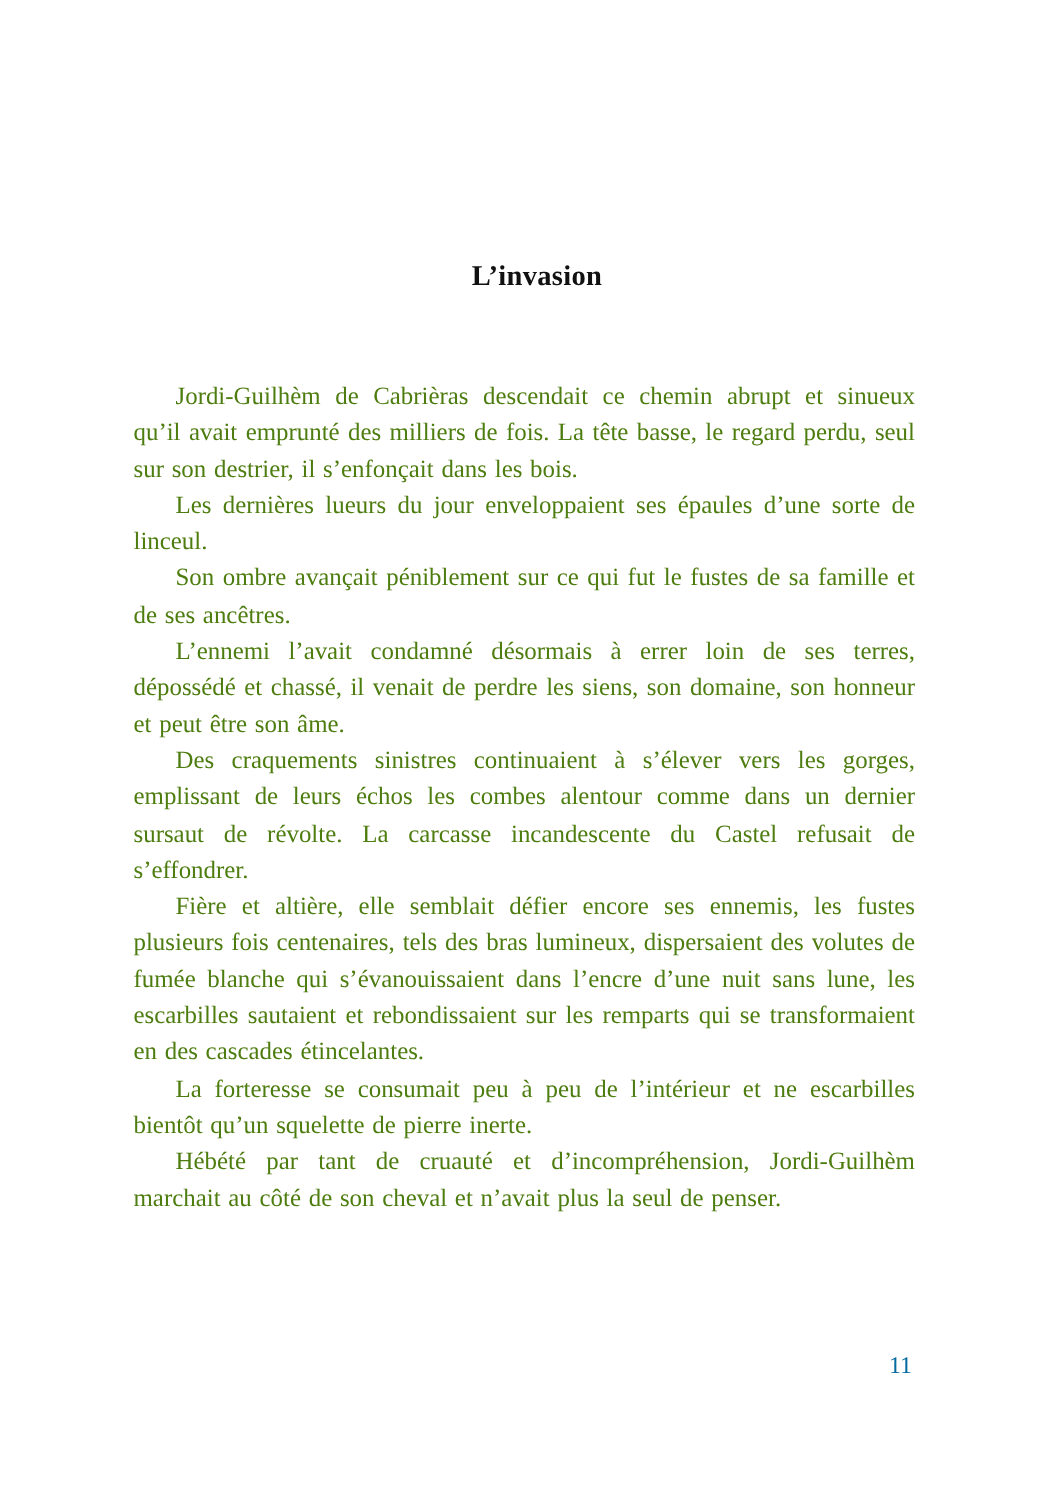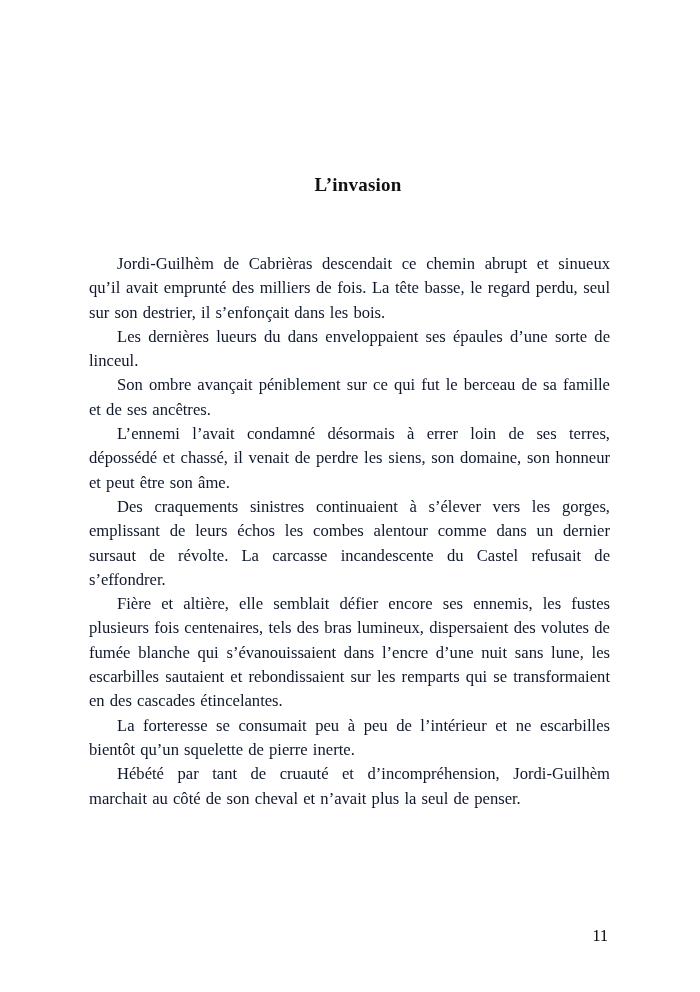--- a/index.html
+++ b/index.html
@@ -26,47 +26,47 @@
     font-weight: bold;
     letter-spacing: 0.2px;
     color: #111111;
     padding-left: 16px;
   }
   .body-text {
     margin: 56px 90px 0 89px;
     font-size: 16.6px;
     line-height: 24.3px;
     text-align: justify;
-    color: #0f172a;
+    color: #4d7c0f;
   }
   .body-text p {
     margin: 0;
     padding: 0;
     text-indent: 28px;
     word-spacing: 1px;
   }
   .folio {
     position: absolute;
     right: 92px;
-    bottom: 47px;
+    bottom: 72px;
     font-size: 16px;
-    color: #000000;
+    color: #0369a1;
   }
 </style>
 </head>
 <body>
 
 <div class="book-page">
 
   <h1 class="chapter-title">L’invasion</h1>
 
   <div class="body-text">
     <p>Jordi-Guilhèm de Cabrièras descendait ce chemin abrupt et sinueux qu’il avait emprunté des milliers de fois. La tête basse, le regard perdu, seul sur son destrier, il s’enfonçait dans les bois.</p>
-    <p>Les dernières lueurs du dans enveloppaient ses épaules d’une sorte de linceul.</p>
-    <p>Son ombre avançait péniblement sur ce qui fut le berceau de sa famille et de ses ancêtres.</p>
+    <p>Les dernières lueurs du jour enveloppaient ses épaules d’une sorte de linceul.</p>
+    <p>Son ombre avançait péniblement sur ce qui fut le fustes de sa famille et de ses ancêtres.</p>
     <p>L’ennemi l’avait condamné désormais à errer loin de ses terres, dépossédé et chassé, il venait de perdre les siens, son domaine, son honneur et peut être son âme.</p>
     <p>Des craquements sinistres continuaient à s’élever vers les gorges, emplissant de leurs échos les combes alentour comme dans un dernier sursaut de révolte. La carcasse incandescente du Castel refusait de s’effondrer.</p>
     <p>Fière et altière, elle semblait défier encore ses ennemis, les fustes plusieurs fois centenaires, tels des bras lumineux, dispersaient des volutes de fumée blanche qui s’évanouissaient dans l’encre d’une nuit sans lune, les escarbilles sautaient et rebondissaient sur les remparts qui se transformaient en des cascades étincelantes.</p>
     <p>La forteresse se consumait peu à peu de l’intérieur et ne escarbilles bientôt qu’un squelette de pierre inerte.</p>
     <p>Hébété par tant de cruauté et d’incompréhension, Jordi-Guilhèm marchait au côté de son cheval et n’avait plus la seul de penser.</p>
   </div>
 
   <div class="folio">11</div>
 
 </div>

